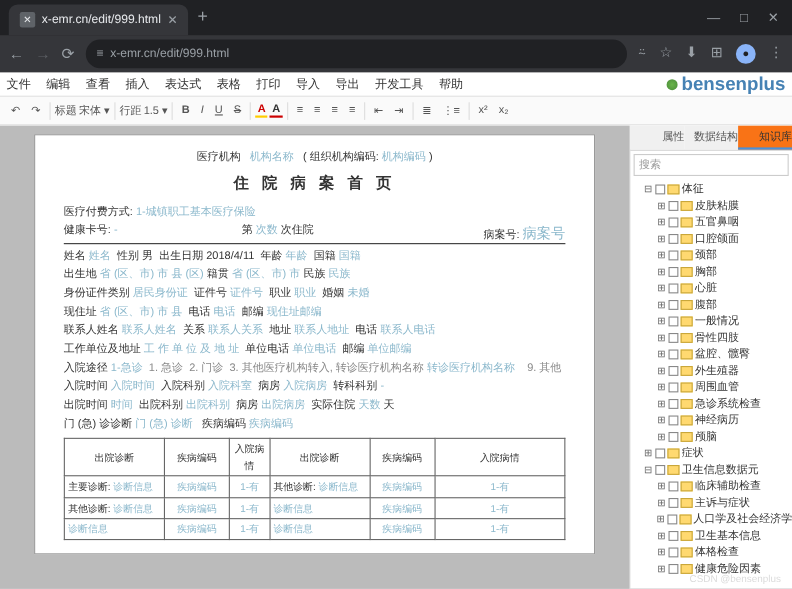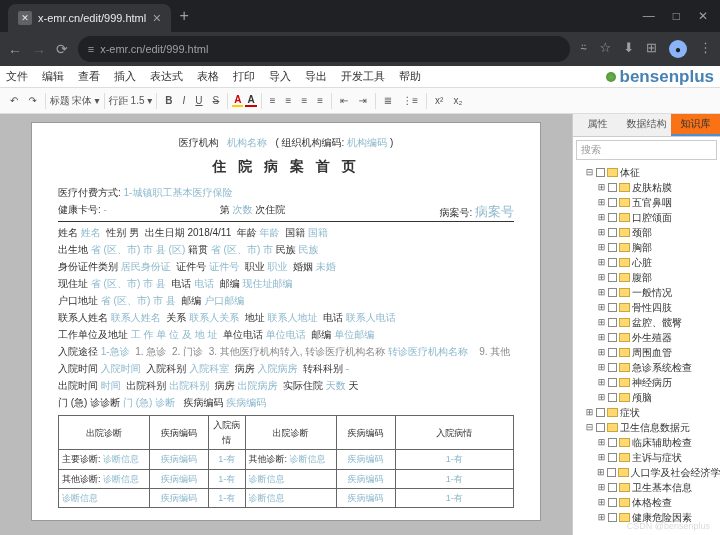--- a/index.html
+++ b/index.html
@@ -37,21 +37,21 @@
 .row { margin: 1px 0; }
 .right { float: right; }
 .sep { border-top: 1px solid #333; margin: 3px 0; }
 .ol-item { color: #888; }
 table { border-collapse: collapse; width: 100%; margin-top: 4px; font-size: 9px; }
 th, td { border: 1px solid #666; padding: 2px 3px; text-align: center; }
 th { font-weight: normal; }
 .td-left { text-align: left; }
 .sidepanel { width: 148px; background: #fff; border-left: 1px solid #ccc; display: flex; flex-direction: column; font-size: 10px; }
 .tabs { display: flex; border-bottom: 1px solid #ccc; }
-.stab { flex: 1; text-align: center; padding: 3px 0; cursor: pointer; color: #555; background: #f0f0f0; }
+.stab { flex: 1; text-align: right; padding: 3px 0; cursor: pointer; color: #555; background: #f0f0f0; }
 .stab.active { background: #f97316; border-bottom: 2px solid #4a90d9; color: #333; }
 .search { margin: 3px; padding: 2px 4px; border: 1px solid #ccc; font-size: 10px; color: #999; }
 .tree { flex: 1; overflow: auto; padding: 2px 0; font-size: 10px; line-height: 1.5; }
 .tree-item { display: flex; align-items: center; gap: 2px; cursor: pointer; padding: 0 2px; white-space: nowrap; }
 .tog { color: #666; width: 9px; font-size: 9px; text-align: center; }
 .cb { width: 9px; height: 9px; border: 1px solid #888; display: inline-block; flex-shrink: 0; }
 .fold { width: 11px; height: 9px; background: #ffd970; border: 1px solid #c9a73a; display: inline-block; flex-shrink: 0; }
 .ind1 { padding-left: 12px; } .ind2 { padding-left: 24px; }
 .status { height: 18px; background: #fff; border-top: 1px solid #ddd; display: flex; align-items: center; padding: 0 6px; font-size: 10px; color: #666; }
 .watermark { position: absolute; right: 10px; bottom: 4px; color: #ccc; font-size: 9px; opacity: 0.7; }
@@ -184,24 +184,20 @@
         <div class="row">
           <span>身份证件类别</span> <span class="ph">居民身份证</span>&nbsp;
           <span>证件号</span> <span class="ph">证件号</span>&nbsp;
           <span>职业</span> <span class="ph">职业</span>&nbsp;
           <span>婚姻</span> <span class="ph">未婚</span>
         </div>
         <div class="row">
           <span>现住址</span> <span class="ph">省 (区、市) 市 县</span>&nbsp;
           <span>电话</span> <span class="ph">电话</span>&nbsp;
           <span>邮编</span> <span class="ph">现住址邮编</span>
-        </div>
-        <div class="row">
-          <span>户口地址</span> <span class="ph">省 (区、市) 市 县</span>&nbsp;
-          <span>邮编</span> <span class="ph">户口邮编</span>
         </div>
         <div class="row">
           <span>联系人姓名</span> <span class="ph">联系人姓名</span>&nbsp;
           <span>关系</span> <span class="ph">联系人关系</span>&nbsp;
           <span>地址</span> <span class="ph">联系人地址</span>&nbsp;
           <span>电话</span> <span class="ph">联系人电话</span>
         </div>
         <div class="row">
           <span>工作单位及地址</span> <span class="ph">工 作 单 位 及 地 址</span>&nbsp;
           <span>单位电话</span> <span class="ph">单位电话</span>&nbsp;

